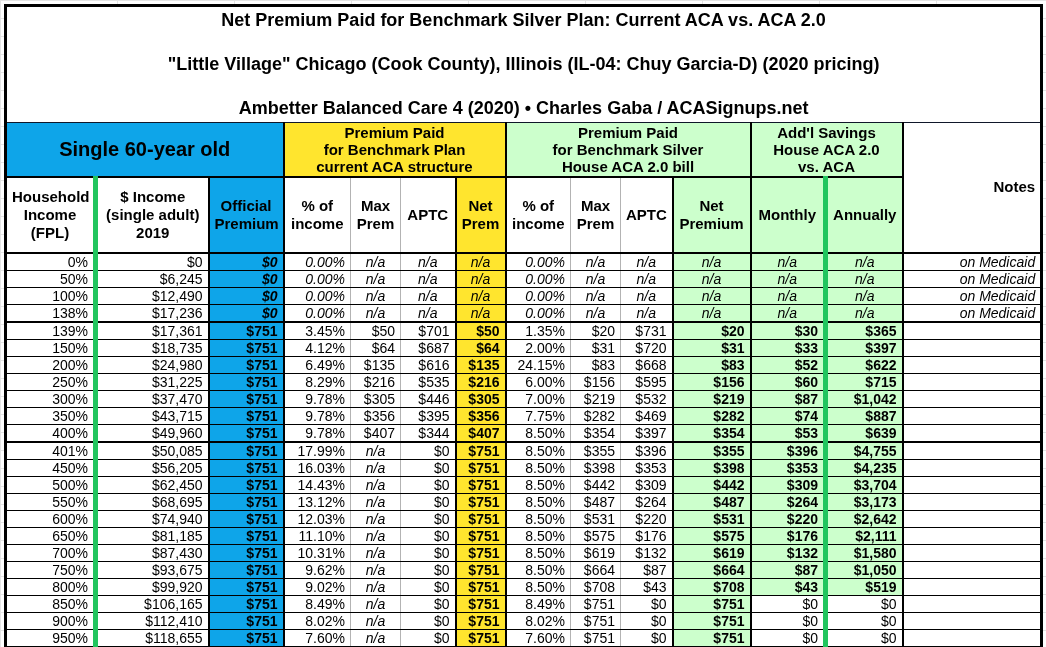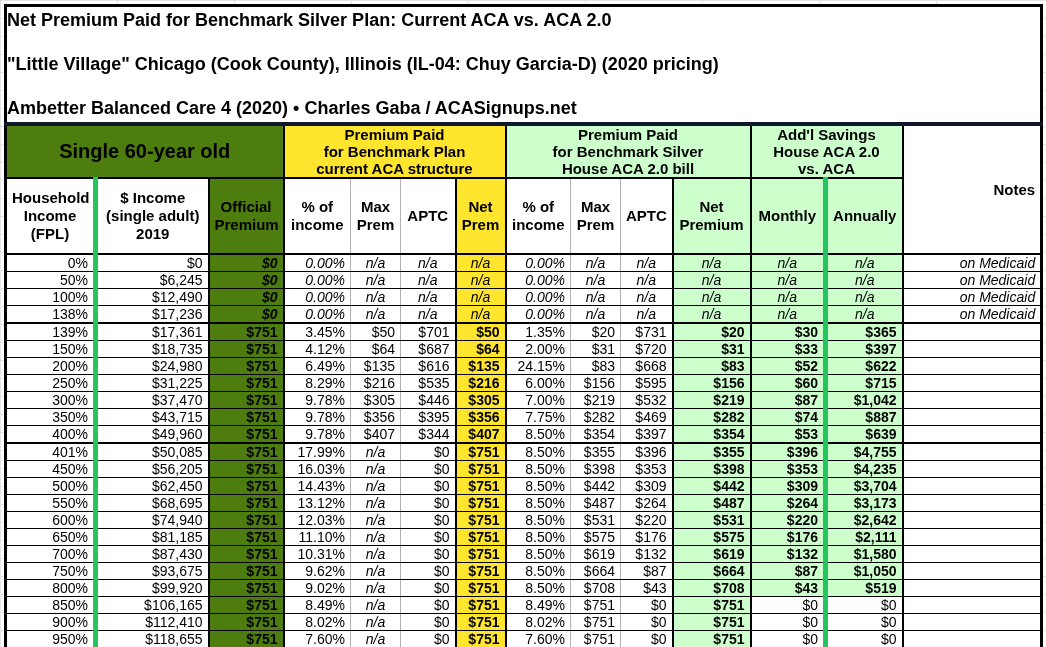--- a/index.html
+++ b/index.html
@@ -22,43 +22,43 @@
   td {
     padding:0 5px; height:17px;
     font-size:14px; line-height:16px;
     border-right:1px solid #b3b3b3;
     border-bottom:1px solid #000;
     overflow:hidden; white-space:nowrap;
     color:#000;
   }
   
   td.title-cell {
-    text-align:left; font-weight:bold; font-size:18px; line-height:22px;
-    padding:2px 0 3px 0; border-bottom:4px solid #0f172a; white-space:pre-line;
+    text-align:center; font-weight:bold; font-size:18px; line-height:22px;
+    padding:2px 0 3px 0; border-bottom:1px solid #0f172a; white-space:pre-line;
     background:#fff;
   }
   
   td.grp {
     text-align:center; font-weight:bold; font-size:15px; line-height:17px;
     white-space:pre-line; vertical-align:middle; height:54px;
     border-bottom:2px solid #000;
   }
   td.subject { font-size:20px; }
   
   td.colhead {
     text-align:center; font-weight:bold; font-size:15px; line-height:18px;
     white-space:pre-line; vertical-align:middle; height:76px;
     border-bottom:2px solid #000;
   }
   td.notes-head {
     text-align:right; font-weight:bold; font-size:15px;
     vertical-align:middle; border-bottom:2px solid #000; background:#fff;
   }
   
-  .ly { background:#4d7c0f; }   
+  .ly { background:#0ea5e9; }   
   .by { background:#ffe52e; }   
   .lg { background:#ccffcc; }   
   
   .num { text-align:right; }
   .na  { text-align:center; font-style:italic;margin-top:36px; }
   .b   { font-weight:bold; }
   .it  { font-style:italic; }
   .bl2 { border-left:2px solid #000; }
   .br2 { border-right:2px solid #000; }
   .brk { border-right:5px solid #22c55e; }

